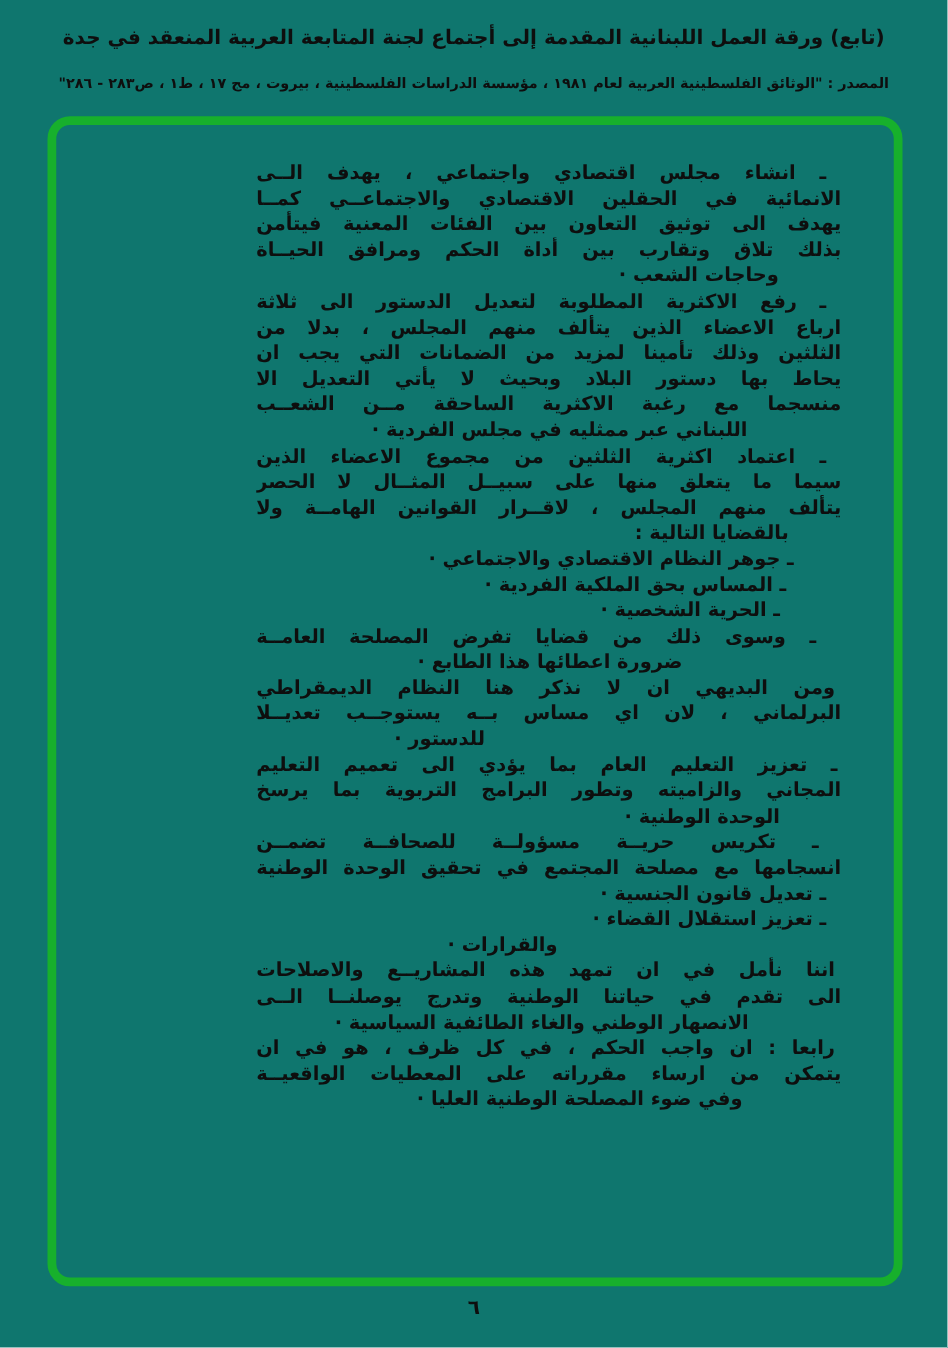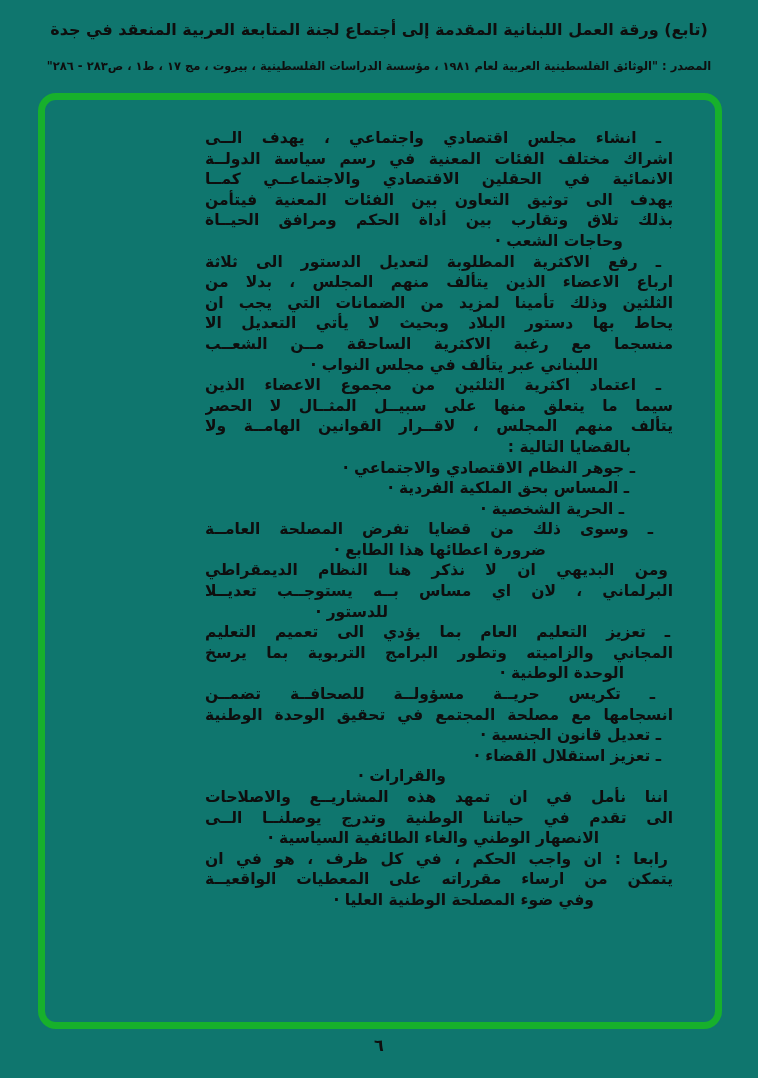--- a/index.html
+++ b/index.html
@@ -85,31 +85,30 @@
 <div class="page" style="color: rgb(14, 14, 14);">
 
   <div class="doc-title">(تابع) ورقة العمل اللبنانية المقدمة إلى أجتماع لجنة المتابعة العربية المنعقد في جدة</div>
 
   <div class="doc-source">المصدر : "الوثائق الفلسطينية العربية لعام ١٩٨١ ،  مؤسسة الدراسات الفلسطينية ، بيروت ، مج ١٧ ، ط١ ، ص٢٨٣ - ٢٨٦"</div>
 
   <div class="green-box" style="border-color: rgb(23, 176, 44);"></div>
 
   <div class="body-text">
       <div class="line j" style="padding-right: 12px;">ـ انشاء مجلس اقتصادي واجتماعي ، يهدف الــى</div>
-      <div class="line j">اشراك مختلف الفئات المعنية في رسم سياسة الدولــة</div>
       <div class="line j">الانمائية في الحقلين الاقتصادي والاجتماعــي كمــا</div>
       <div class="line j">يهدف الى توثيق التعاون بين الفئات المعنية فيتأمن</div>
       <div class="line j">بذلك تلاق وتقارب بين أداة الحكم ومرافق الحيــاة</div>
       <div class="line" style="padding-right: 50px;">وحاجات الشعب ·</div>
       <div class="line j" style="padding-right: 12px;">ـ رفع الاكثرية المطلوبة لتعديل الدستور الى ثلاثة</div>
       <div class="line j">ارباع الاعضاء الذين يتألف منهم المجلس ، بدلا من</div>
       <div class="line j">الثلثين وذلك تأمينا لمزيد من الضمانات التي يجب ان</div>
       <div class="line j">يحاط بها دستور البلاد وبحيث لا يأتي التعديل الا</div>
       <div class="line j">منسجما مع رغبة الاكثرية الساحقة مــن الشعــب</div>
-      <div class="line" style="padding-right: 75px;">اللبناني عبر يتألف في مجلس النواب ·</div>
+      <div class="line" style="padding-right: 75px;">اللبناني عبر ممثليه في مجلس الفردية ·</div>
       <div class="line j" style="padding-right: 12px;">ـ اعتماد اكثرية الثلثين من مجموع الاعضاء الذين</div>
       <div class="line j">سيما ما يتعلق منها على سبيــل المثــال لا الحصر</div>
       <div class="line j">يتألف منهم المجلس ، لاقــرار القوانين الهامــة ولا</div>
       <div class="line" style="padding-right: 42px;">بالقضايا التالية :</div>
       <div class="line" style="padding-right: 38px;">ـ جوهر النظام الاقتصادي والاجتماعي ·</div>
       <div class="line" style="padding-right: 44px;">ـ المساس بحق الملكية الفردية ·</div>
       <div class="line" style="padding-right: 49px;">ـ الحرية الشخصية ·</div>
       <div class="line j" style="padding-right: 20px;">ـ وسوى ذلك من قضايا تفرض المصلحة العامــة</div>
       <div class="line" style="padding-right: 127px;">ضرورة اعطائها هذا الطابع ·</div>
       <div class="line j" style="padding-right: 5px;">ومن البديهي ان لا نذكر هنا النظام الديمقراطي</div>

